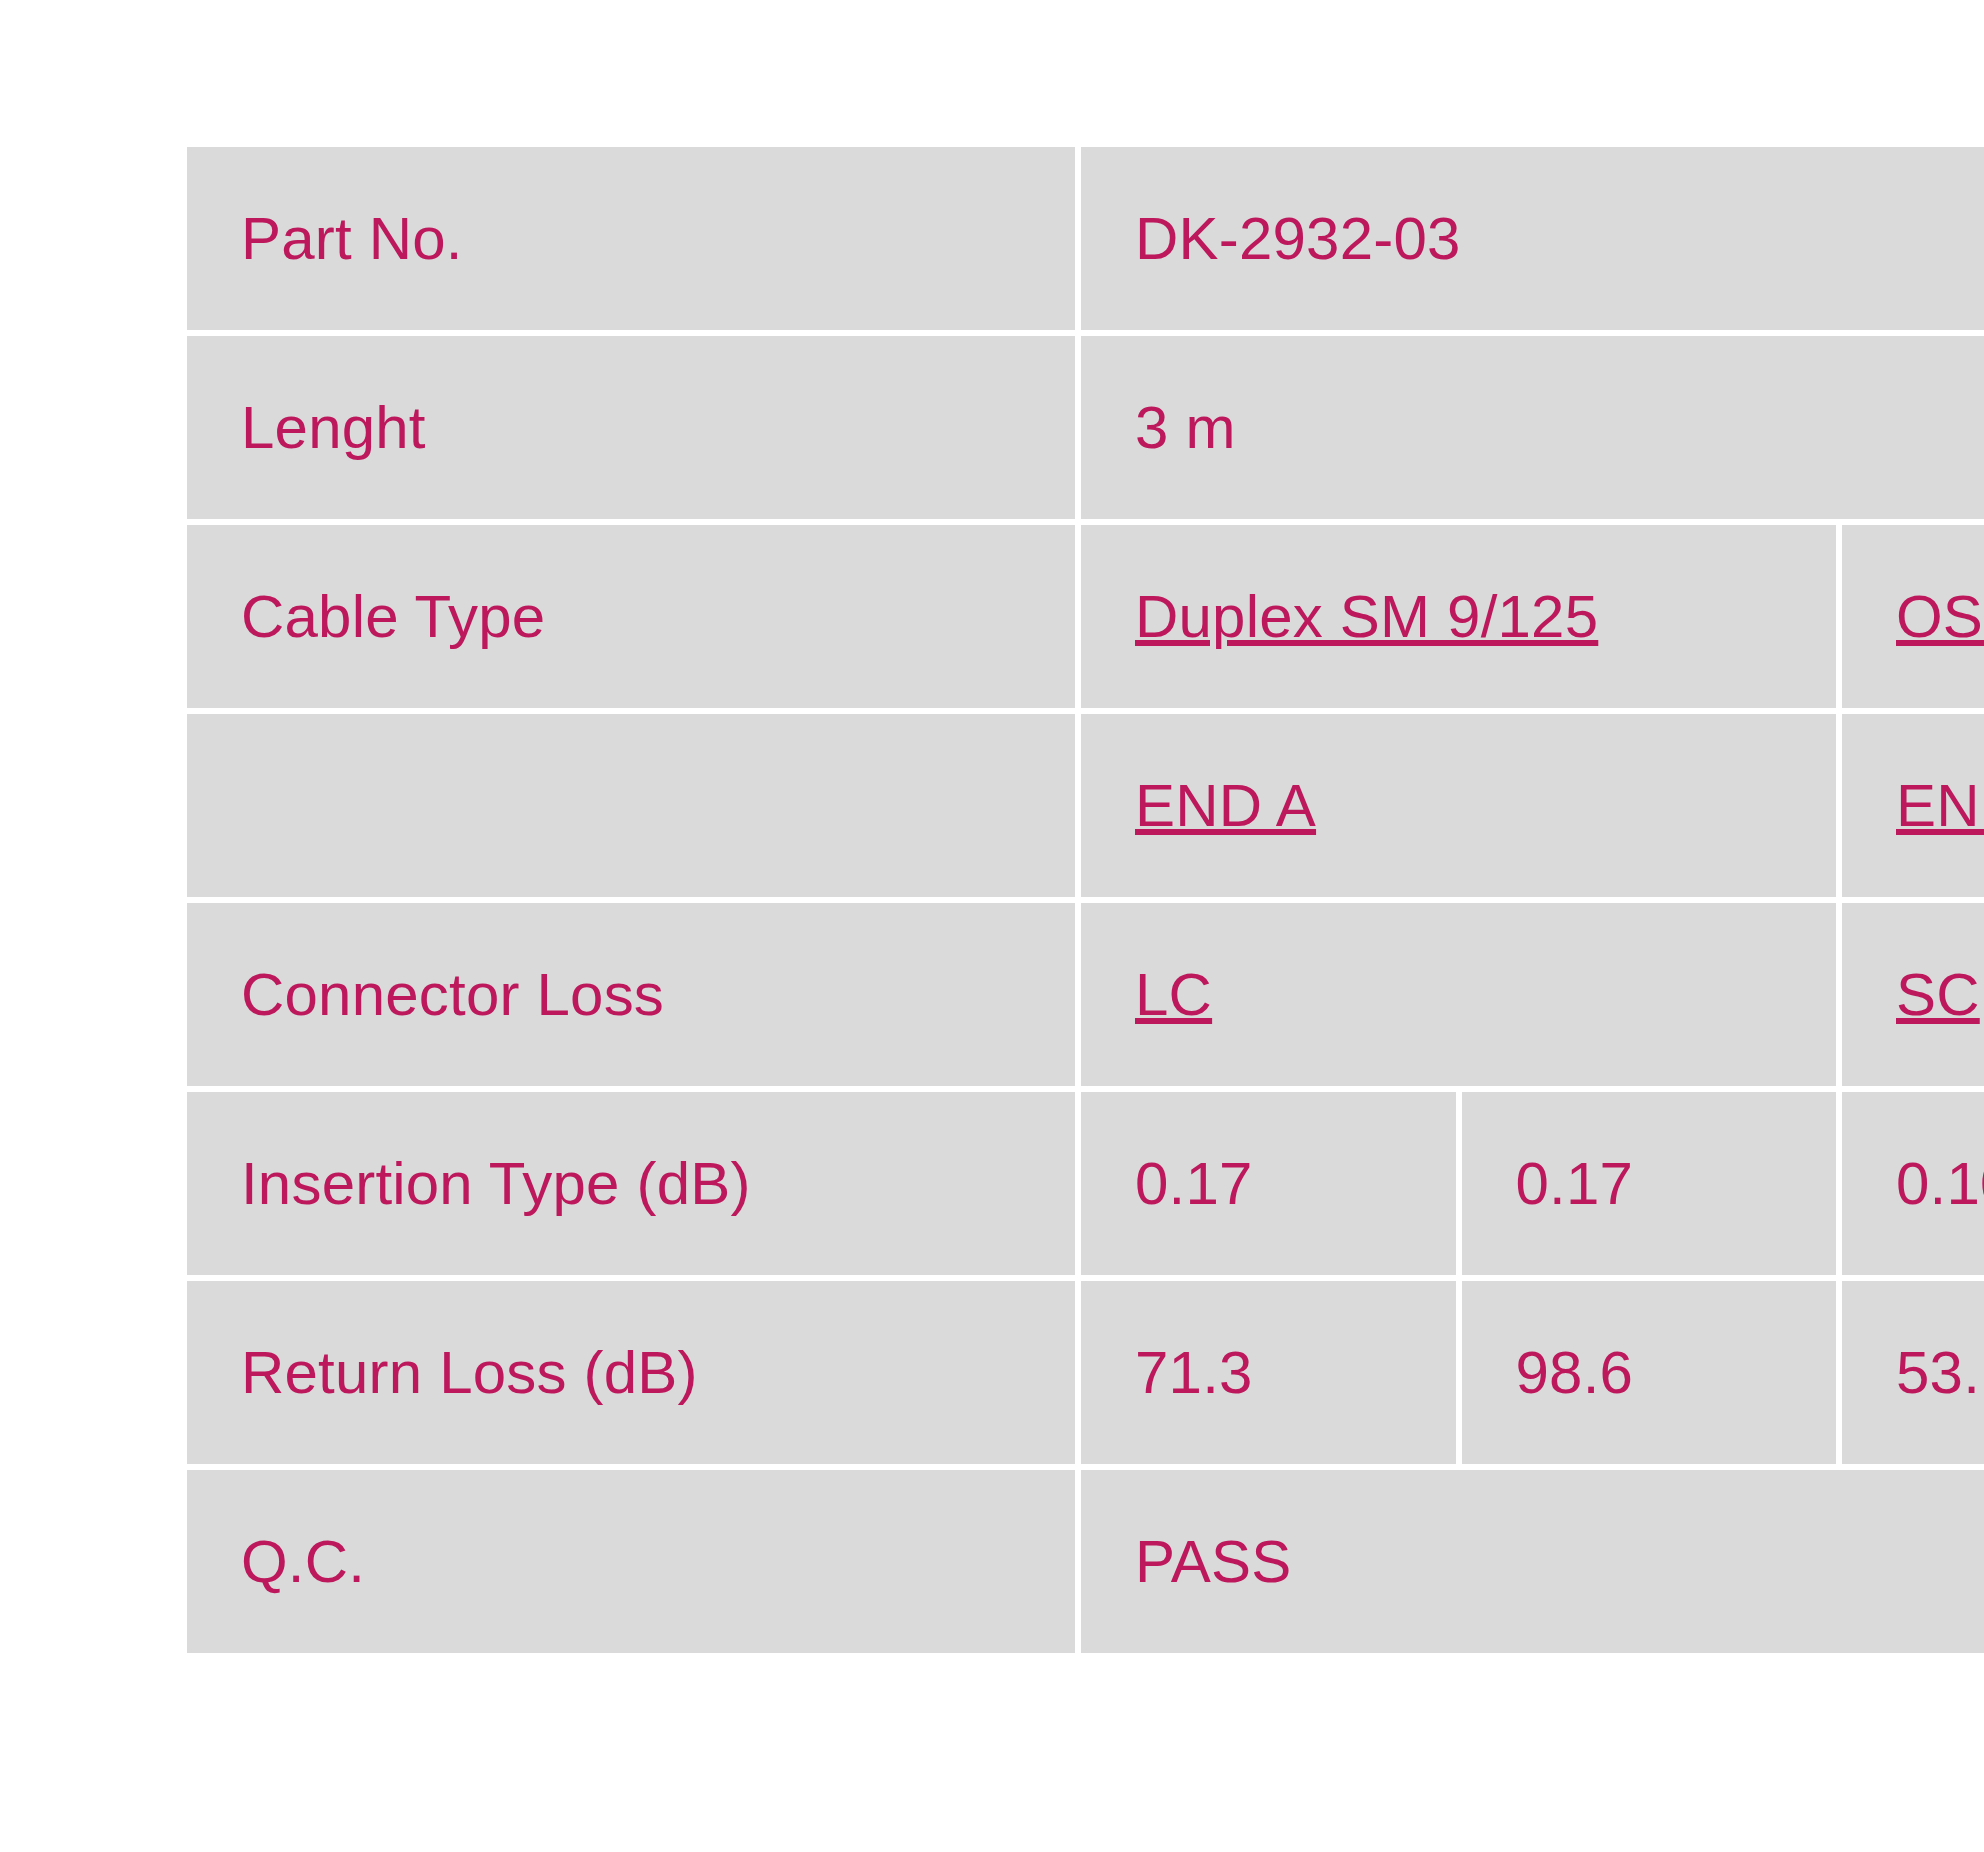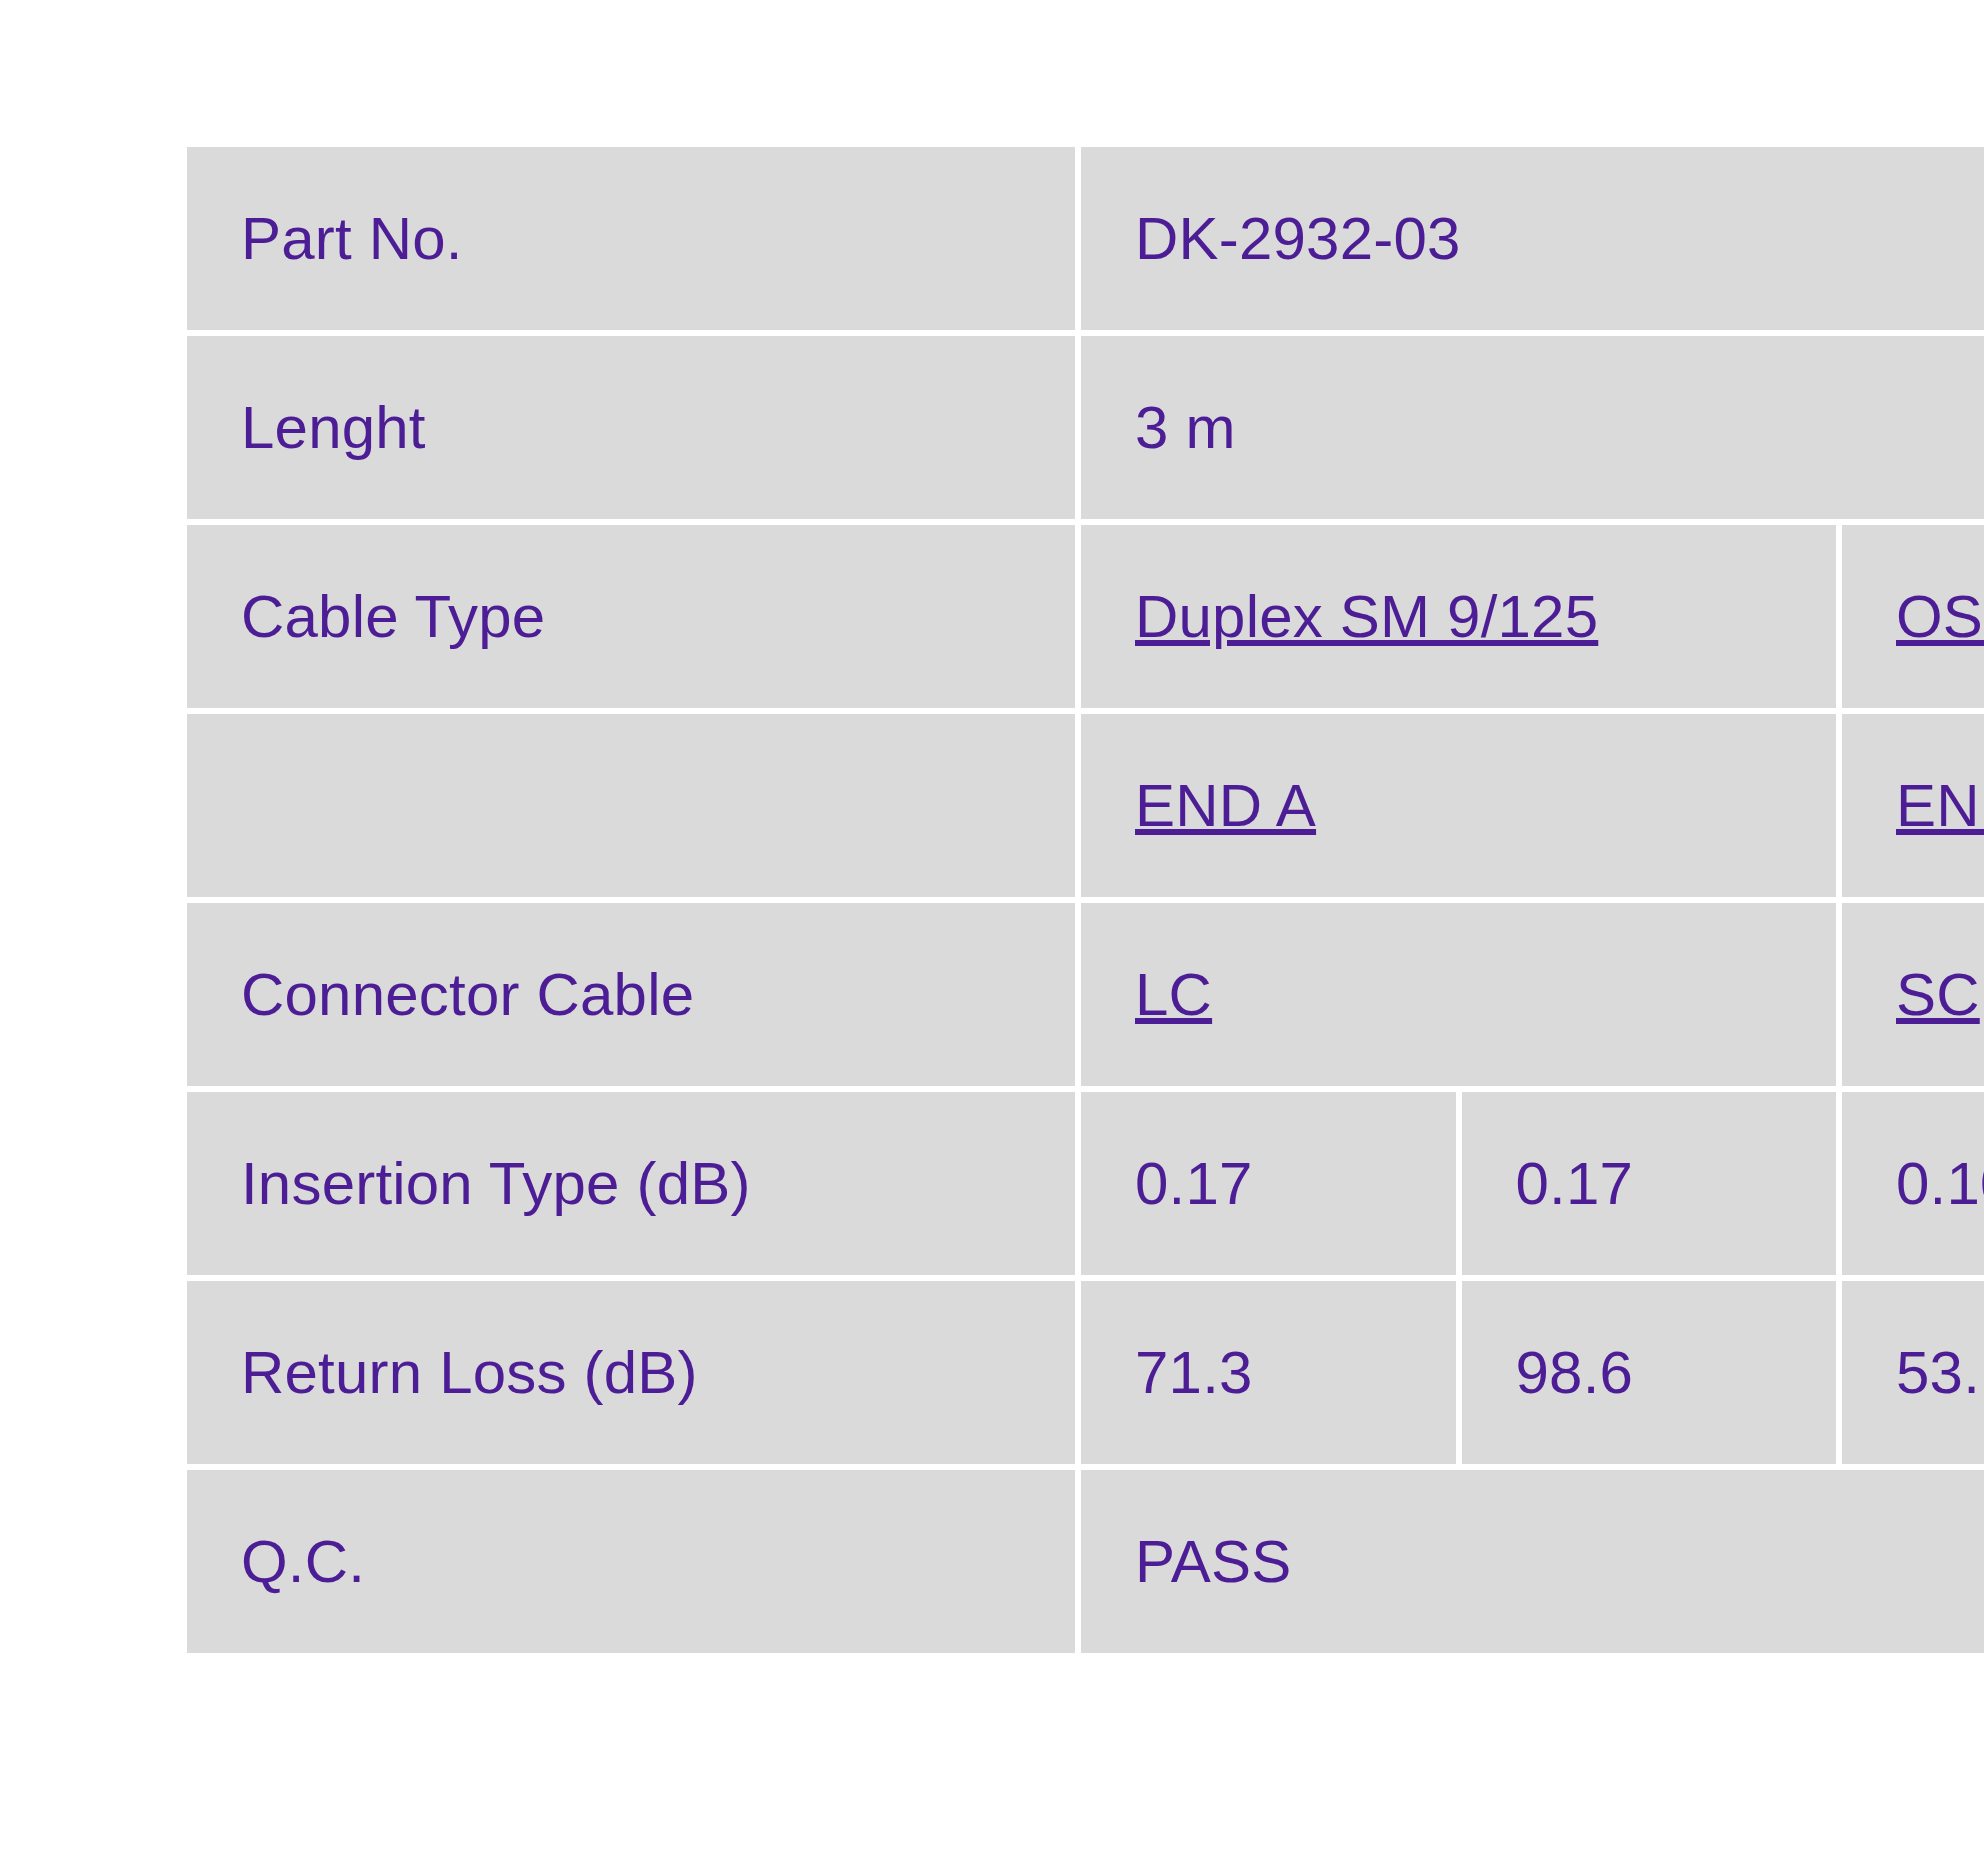--- a/index.html
+++ b/index.html
@@ -33,21 +33,21 @@
   }
 
   .spec-table td {
     background: #d9dad9;
     vertical-align: middle;
     padding: 0 0 0 54px;
     height: 183px;
     font-size: 60px;
     line-height: 1.1;
     font-weight: 400;
-    color: #4c1d95;
+    color: #be185d;
     letter-spacing: 0.2px;
   }
 
   td.label-cell {
     width: 834px;
   }
 
   td.empty-cell {
     color: transparent;
   }
@@ -79,21 +79,21 @@
         <td colspan="2" class="col-half">OS2 LSZH</td>
       </tr>
 
       <tr>
         <td class="label-cell empty-cell"></td>
         <td colspan="2" class="col-half">END A</td>
         <td colspan="2" class="col-half">END B</td>
       </tr>
 
       <tr>
-        <td class="label-cell">Connector Cable</td>
+        <td class="label-cell">Connector Loss</td>
         <td colspan="2" class="col-half">LC</td>
         <td colspan="2" class="col-half">SC</td>
       </tr>
 
       <tr>
         <td class="label-cell">Insertion Type (dB)</td>
         <td class="col-quarter">0.17</td>
         <td class="col-quarter">0.17</td>
         <td class="col-quarter">0.10</td>
 

